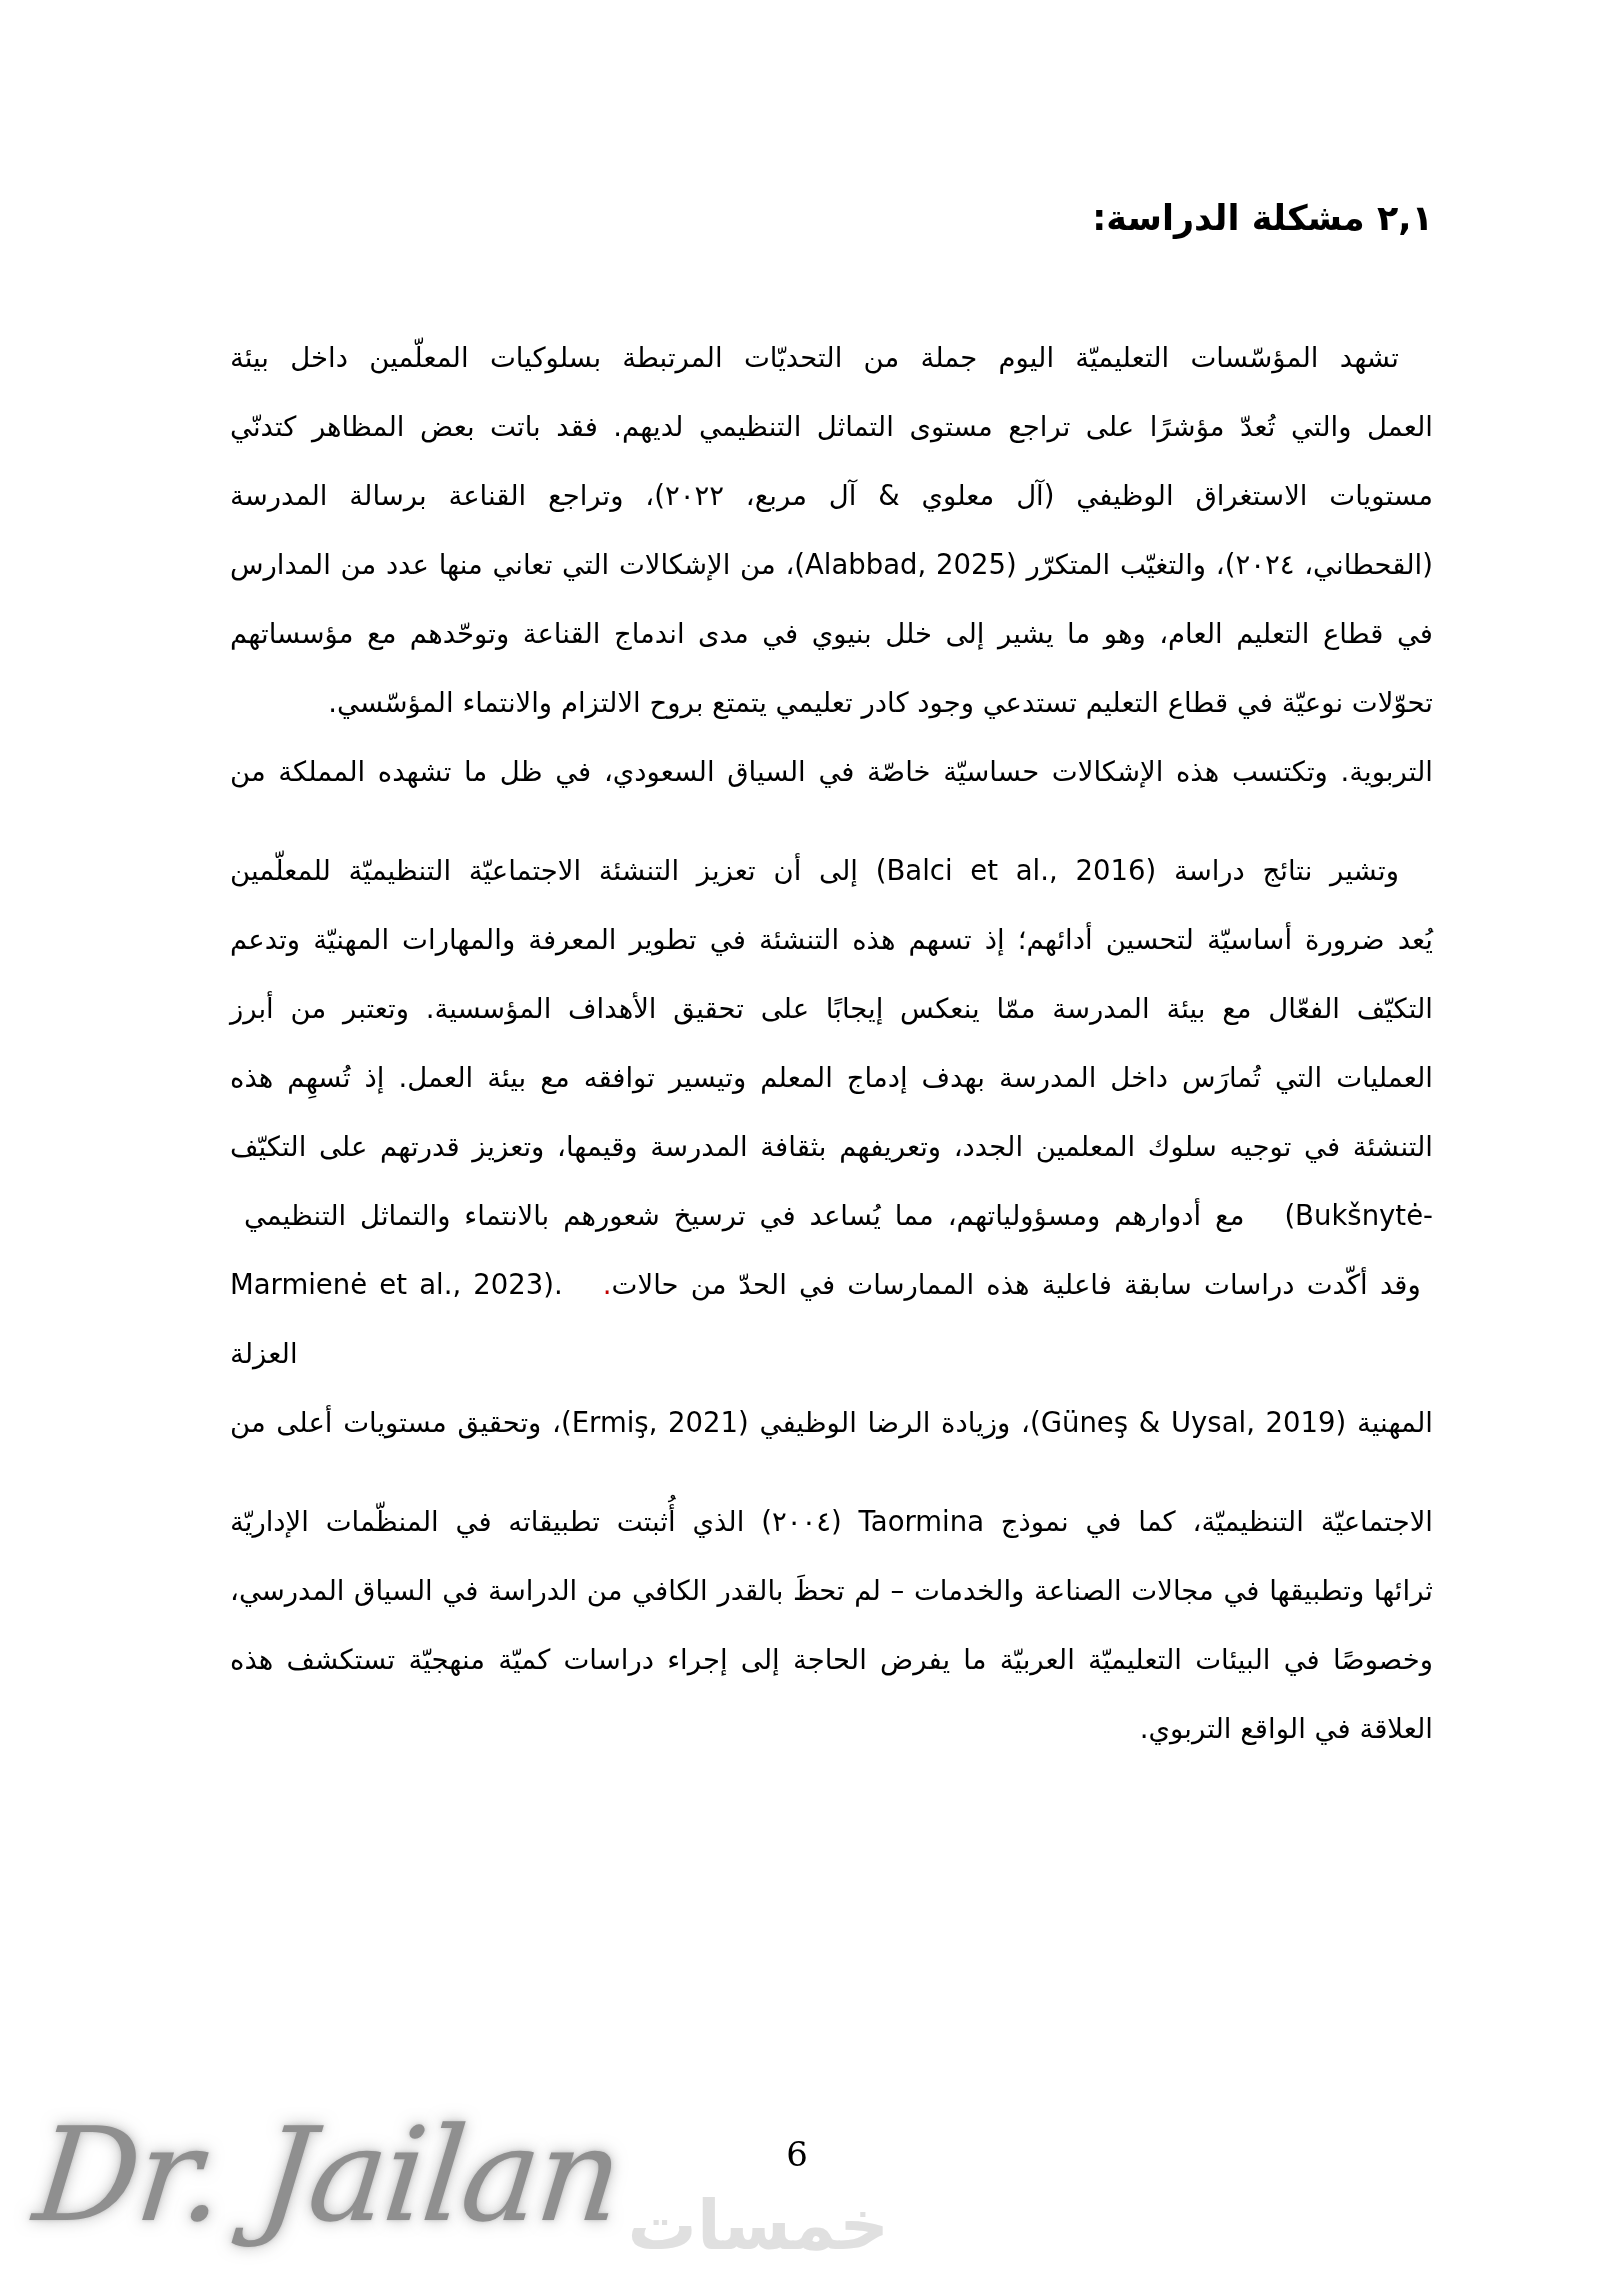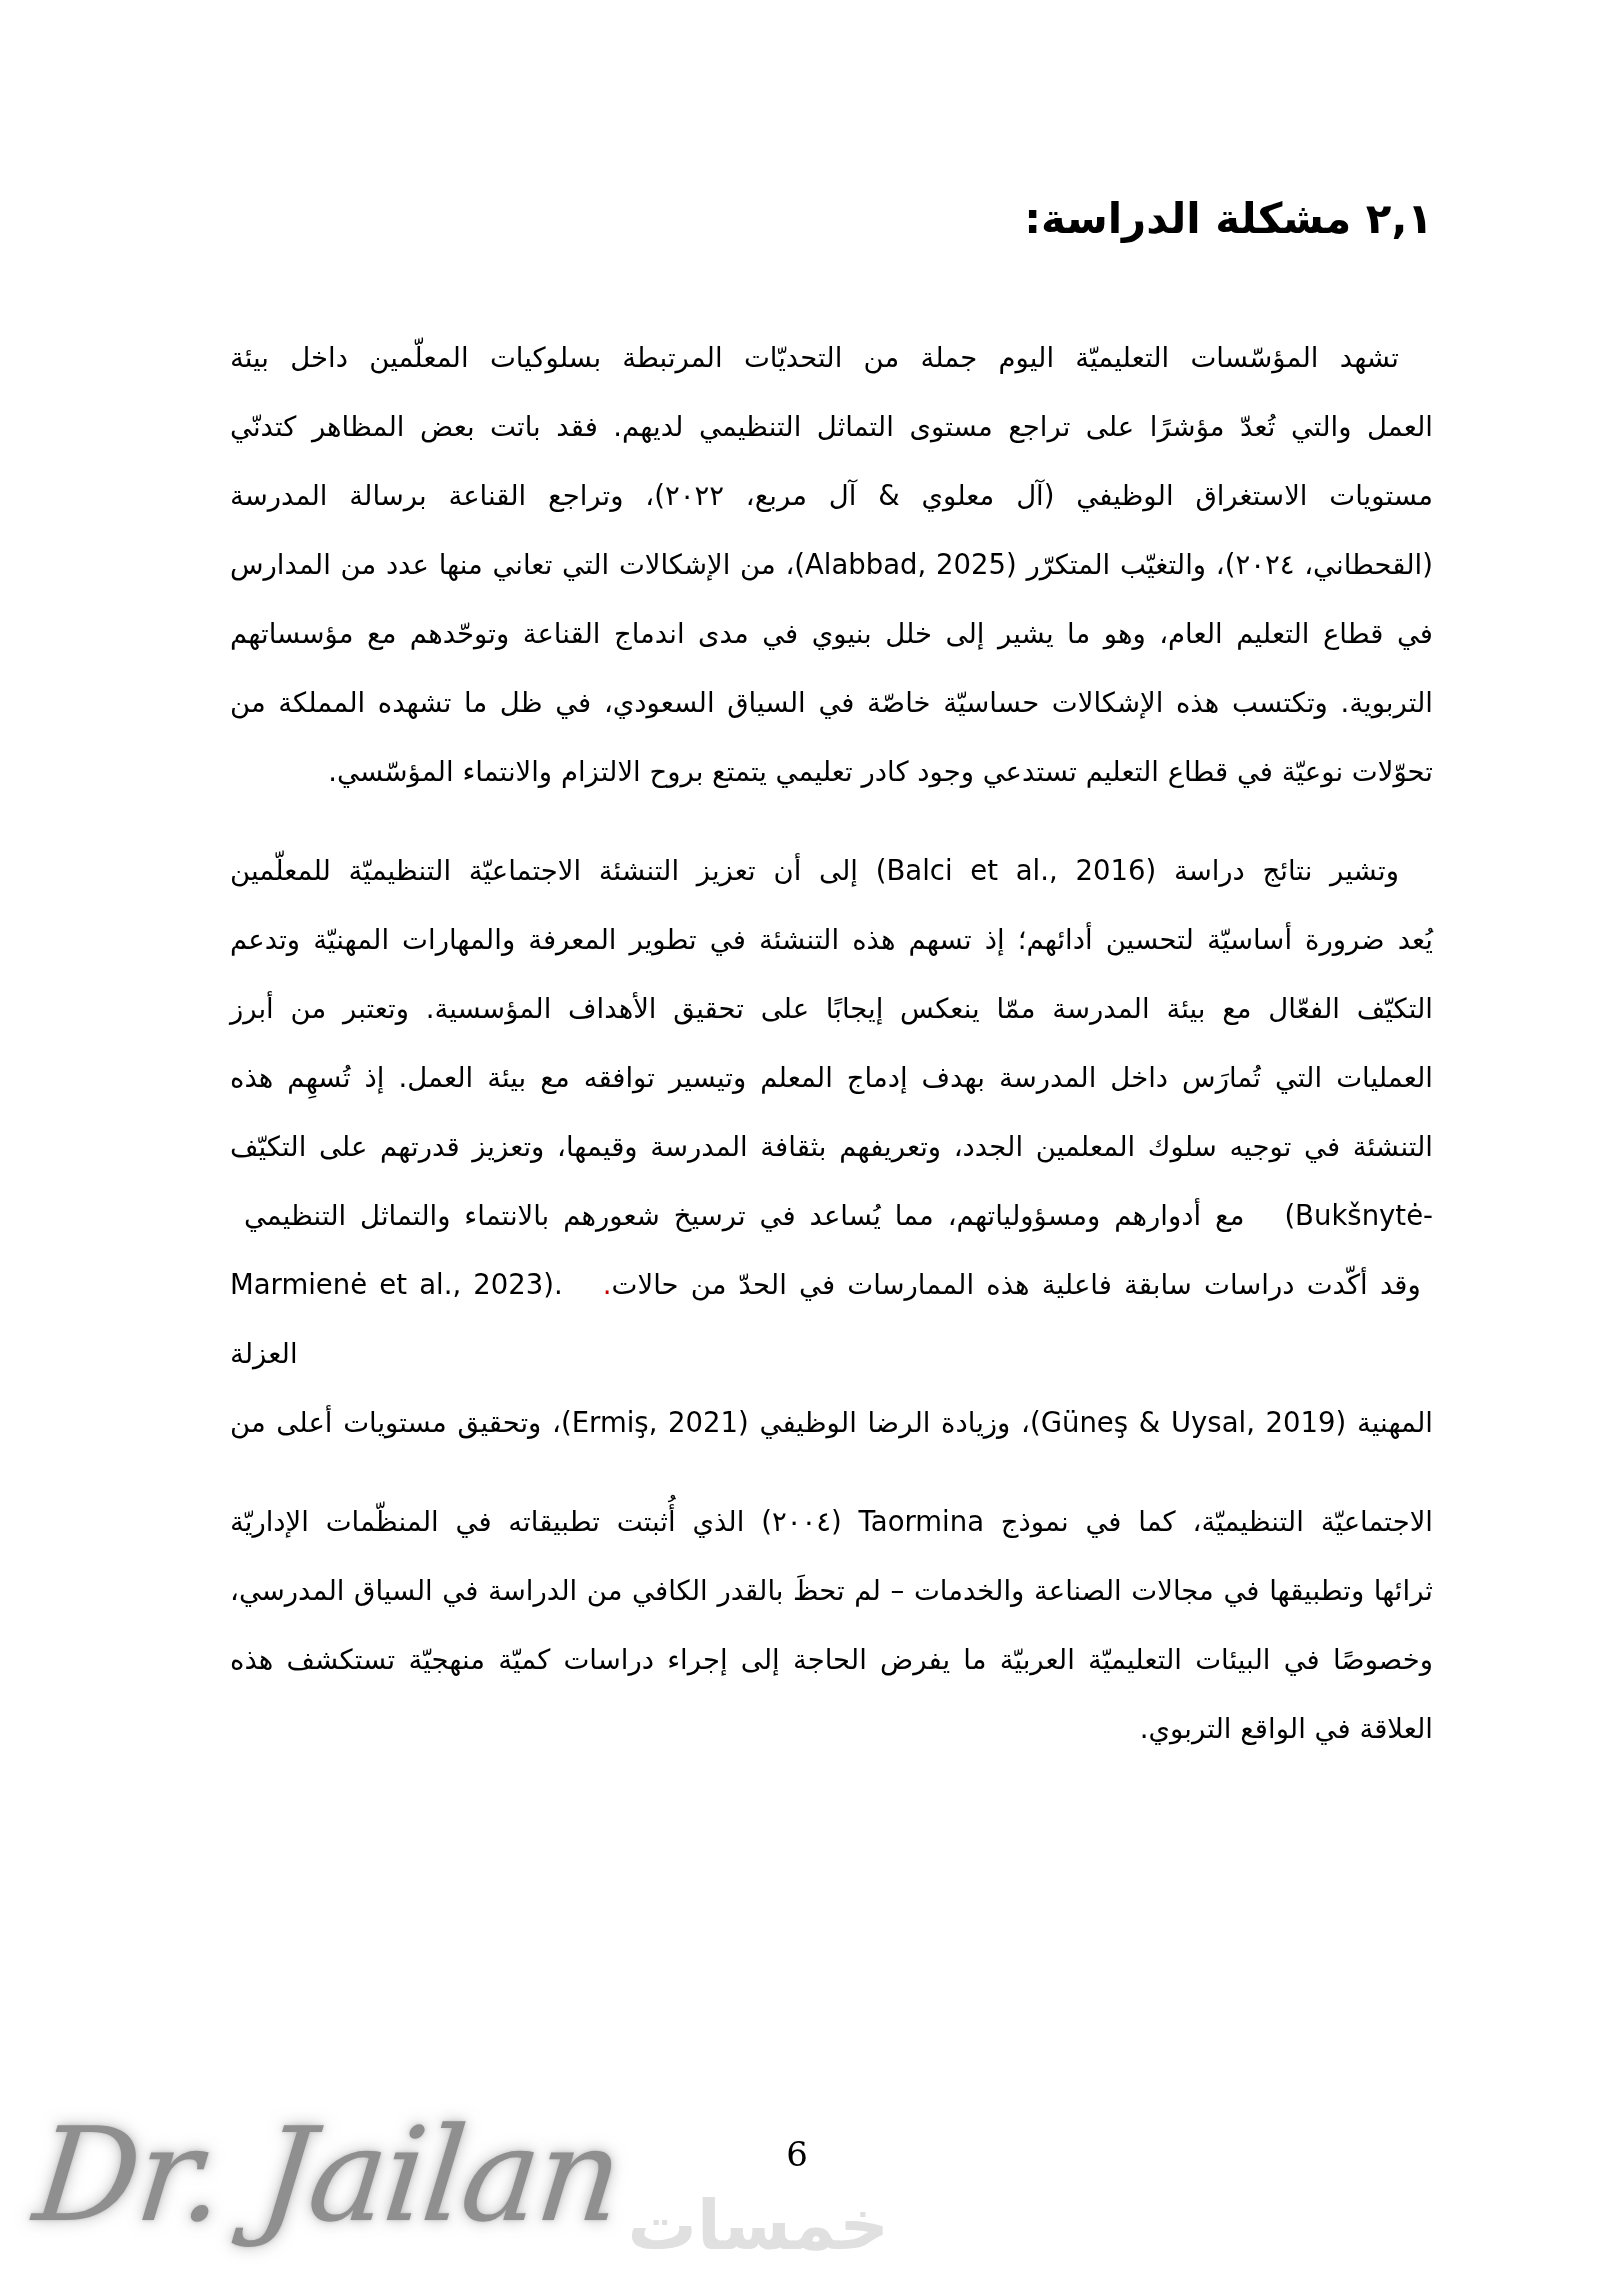--- a/index.html
+++ b/index.html
@@ -6,21 +6,21 @@
   .page{
     width:1623px;height:2295px;position:relative;background:#ffffff;
     margin:0 auto;overflow:hidden;color:#000;
     font-family:"DejaVu Sans","Liberation Sans",sans-serif;
   }
   .content{
     position:absolute;top:195px;right:190px;width:1243px;
     direction:rtl;
   }
   .heading{
-    font-size:42px;font-weight:bold;line-height:47px;
+    font-size:35px;font-weight:bold;line-height:47px;
     margin:0 0 81px 0;text-align:right;direction:rtl;
     font-family:"DejaVu Sans","Liberation Sans",sans-serif;
   }
   .para{margin:0 0 30px 0;}
   .line{
     direction:rtl;unicode-bidi:plaintext;
     font-size:27.5px;line-height:69px;
     text-align:justify;text-align-last:justify;
     white-space:normal;
   }
@@ -57,22 +57,22 @@
 
   <div class="content">
     <h1 class="heading">٢,١ مشكلة الدراسة:</h1>
     <div id="paragraphs">
         <div class="para">
           <div class="line first"><span>تشهد المؤسّسات التعليميّة اليوم جملة من التحديّات المرتبطة بسلوكيات المعلّمين داخل بيئة</span></div>
           <div class="line"><span>العمل والتي تُعدّ مؤشرًا على تراجع مستوى التماثل التنظيمي لديهم. فقد باتت بعض المظاهر كتدنّي</span></div>
           <div class="line"><span>مستويات الاستغراق الوظيفي (آل معلوي &amp; آل مربع، ٢٠٢٢)، وتراجع القناعة برسالة المدرسة</span></div>
           <div class="line"><span>(القحطاني، ٢٠٢٤)، والتغيّب المتكرّر (Alabbad, 2025)، من الإشكالات التي تعاني منها عدد من المدارس</span></div>
           <div class="line"><span>في قطاع التعليم العام، وهو ما يشير إلى خلل بنيوي في مدى اندماج القناعة وتوحّدهم مع مؤسساتهم</span></div>
+          <div class="line plast"><span>تحوّلات نوعيّة في قطاع التعليم تستدعي وجود كادر تعليمي يتمتع بروح الالتزام والانتماء المؤسّسي.</span></div>
           <div class="line"><span>التربوية. وتكتسب هذه الإشكالات حساسيّة خاصّة في السياق السعودي، في ظل ما تشهده المملكة من</span></div>
-          <div class="line plast"><span>تحوّلات نوعيّة في قطاع التعليم تستدعي وجود كادر تعليمي يتمتع بروح الالتزام والانتماء المؤسّسي.</span></div>
         </div>
         <div class="para">
           <div class="line first"><span>وتشير نتائج دراسة (Balci et al., 2016) إلى أن تعزيز التنشئة الاجتماعيّة التنظيميّة للمعلّمين</span></div>
           <div class="line"><span>يُعد ضرورة أساسيّة لتحسين أدائهم؛ إذ تسهم هذه التنشئة في تطوير المعرفة والمهارات المهنيّة وتدعم</span></div>
           <div class="line"><span>التكيّف الفعّال مع بيئة المدرسة ممّا ينعكس إيجابًا على تحقيق الأهداف المؤسسية. وتعتبر من أبرز</span></div>
           <div class="line"><span>العمليات التي تُمارَس داخل المدرسة بهدف إدماج المعلم وتيسير توافقه مع بيئة العمل. إذ تُسهِم هذه</span></div>
           <div class="line"><span>التنشئة في توجيه سلوك المعلمين الجدد، وتعريفهم بثقافة المدرسة وقيمها، وتعزيز قدرتهم على التكيّف</span></div>
           <div class="line"><span>مع أدوارهم ومسؤولياتهم، مما يُساعد في ترسيخ شعورهم بالانتماء والتماثل التنظيمي </span><span dir="ltr">(Bukšnytė-</span></div>
           <div class="line"><span dir="ltr">Marmienė et al., 2023).</span><span style="color: rgb(192, 0, 0);">.</span><span> وقد أكّدت دراسات سابقة فاعلية هذه الممارسات في الحدّ من حالات العزلة</span></div>
           <div class="line"><span>المهنية (Güneş &amp; Uysal, 2019)، وزيادة الرضا الوظيفي (Ermiş, 2021)، وتحقيق مستويات أعلى من</span></div>

